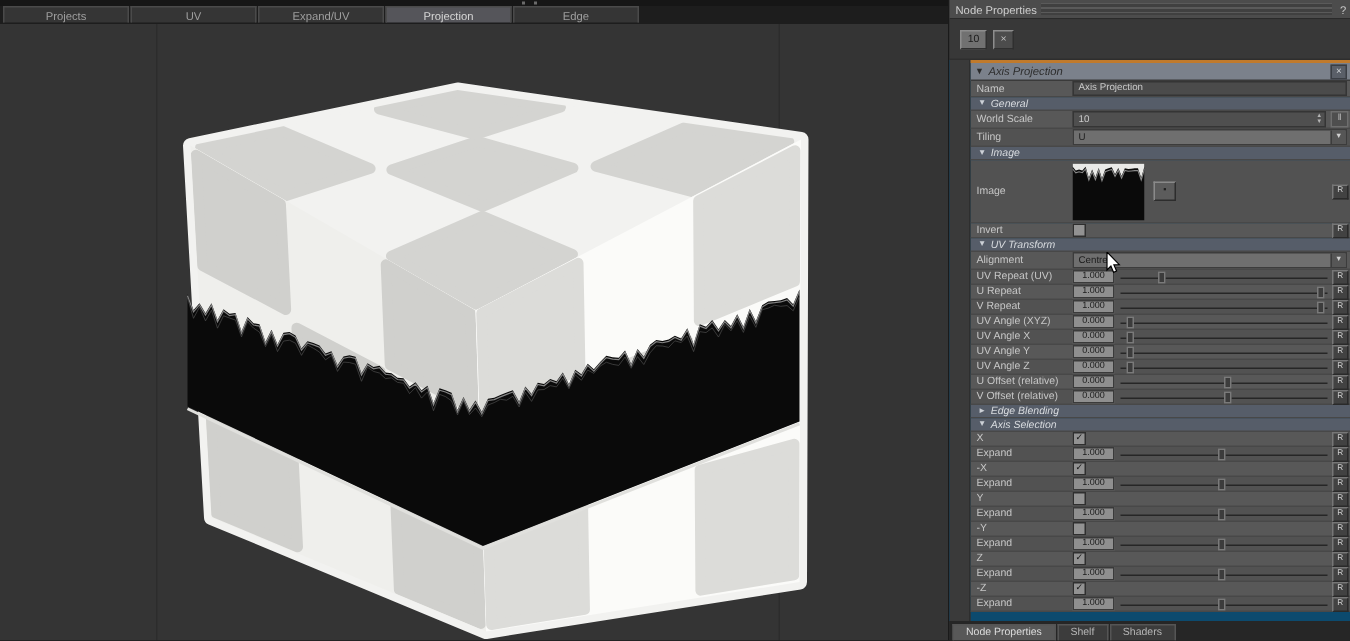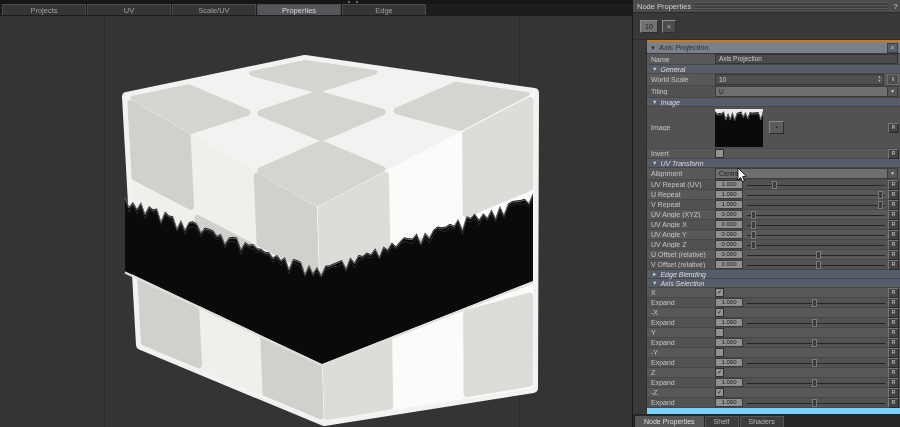--- a/index.html
+++ b/index.html
@@ -20,21 +20,21 @@
   #panel{position:relative;width:268px;height:427px;background:#3d3d3d;display:flex;flex-direction:column;border-left:1px solid #1a1a1a;box-sizing:border-box;}
   #panel-header{height:12px;background:#4c4c4c;display:flex;align-items:center;border-bottom:1px solid #2a2a2a;}
   #panel-title{color:#cfcfcf;font-size:7.5px;padding-left:4px;white-space:nowrap;}
   #panel-grip{flex:1;height:8px;margin:0 3px;background:repeating-linear-gradient(180deg,#5a5a5a 0 1px,#404040 1px 3px);}
   #panel-help{width:9px;height:9px;color:#c9c9c9;font-size:7.5px;line-height:9px;text-align:center;}
   #panel-toolbar{height:26px;background:#383838;display:flex;align-items:center;gap:4px;padding-left:7px;border-bottom:1px solid #2e2e2e;}
   .tool-btn{height:13px;min-width:18px;background:#717171;border:1px solid;border-color:#8d8d8d #2f2f2f #2f2f2f #8d8d8d;
     color:#1c1c1c;font-size:7px;line-height:12px;text-align:center;box-sizing:border-box;}
   .tool-btn.icon{min-width:14px;background:#4c4c4c;color:#bdbdbd;}
 
-  #form-wrap{flex:1;position:relative;overflow:hidden;background:#7dd3fc;display:flex;}
+  #form-wrap{flex:1;position:relative;overflow:hidden;background:#0c4a6e;display:flex;}
   #form-gutter{width:13px;background:#3a3a3a;border-right:1px solid #2e2e2e;}
   #form{flex:1;border-top:2px solid #c07a2c;overflow:hidden;}
 
   #node-header{height:11px;background:#7b818b;display:flex;align-items:center;border-bottom:1px solid #3a3a3a;}
   #node-header .tri{color:#2b2b2b;font-size:6px;padding:0 3px;}
   #node-header .ttl{flex:1;color:#2e2e2e;font-size:7.5px;font-style:italic;}
   #node-header .close{width:9px;height:8px;margin-right:2px;background:#5a5f68;border:1px solid #3a3e44;
     color:#cfd2d6;font-size:6.5px;line-height:7px;text-align:center;}
 
   .row{position:relative;display:flex;align-items:center;border-bottom:1px solid #484848;background:#585858;box-sizing:border-box;}
@@ -80,22 +80,22 @@
 <div id="app">
 
   <div id="viewport">
     <div id="vp-topstrip">
       <div class="vp-dot" style="left:348px"></div>
       <div class="vp-dot" style="left:356px"></div>
     </div>
     <div id="vp-tabs">
         <div class="vp-tab">Projects</div>
         <div class="vp-tab">UV</div>
-        <div class="vp-tab">Scale/UV</div>
-        <div class="vp-tab active">Properties</div>
+        <div class="vp-tab">Expand/UV</div>
+        <div class="vp-tab active">Projection</div>
         <div class="vp-tab">Edge</div>
       </div>
     <svg id="cube-svg" width="632" height="411" viewBox="0 16 632 411">
         <rect x="104" y="16" width="1" height="411" fill="#2c2c2c"></rect>
         <rect x="519" y="16" width="1" height="411" fill="#2c2c2c"></rect>
         <path d="M127,97 L305,60 L534,93 L533,388 L324,421 L141,345 Z" fill="#f2f2f0" stroke="#f2f2f0" stroke-width="10" stroke-linejoin="round"></path>
         <defs>
           <clipPath id="ftop">
             <path d="M127,97 L305,60 L534,93 L317,207 Z"></path>
           </clipPath>

